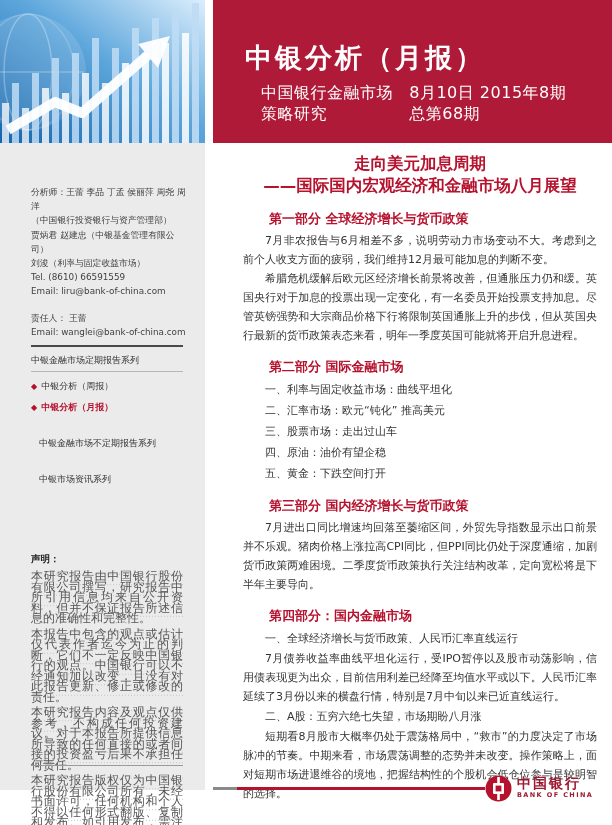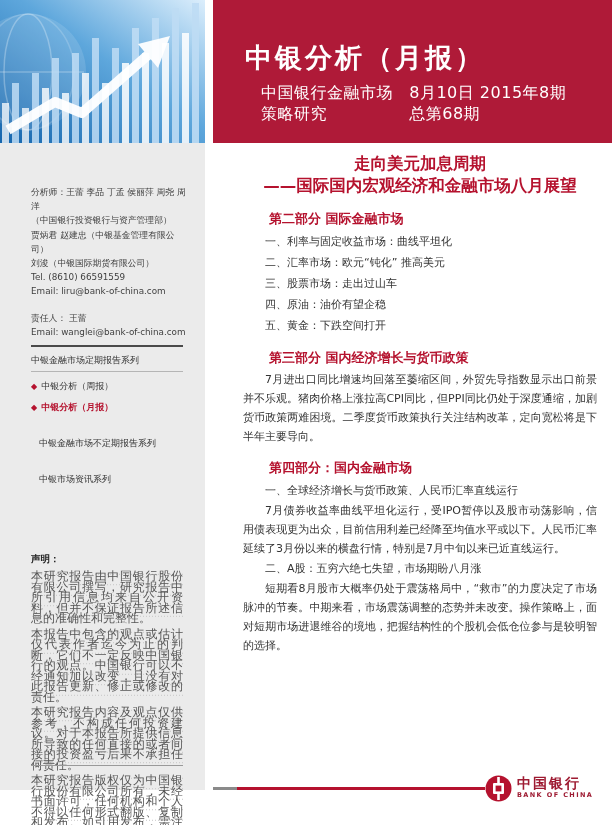--- a/index.html
+++ b/index.html
@@ -103,21 +103,21 @@
       <span>中国银行金融市场策略研究</span>
       <span>8月10日   2015年8期   总第68期</span>
     </div>
   </div>
 
   <div class="sidebar">
     <div class="side-info">
       <div>分析师：王蕾  李品  丁孟  侯丽萍  周尧  周洋</div>
       <div>（中国银行投资银行与资产管理部）</div>
       <div>贾炳君  赵建忠（中银基金管理有限公司）</div>
-      <div>刘浚（中银国际期货有限公司）</div>
+      <div>刘浚（利率与固定收益市场）</div>
       <div>Tel. (8610) 66591559</div>
       <div>Email: liru@bank-of-china.com</div>
       <div class="gap"></div>
       <div>责任人： 王蕾</div>
       <div>Email:  wanglei@bank-of-china.com</div>
     </div>
 
     <div class="side-series">
       <div class="rule-thick"></div>
       <div class="series-title">中银金融市场定期报告系列</div>
@@ -140,20 +140,25 @@
     </div>
     <div class="side-bottomline"></div>
   </div>
 
   <div class="main">
     <div class="doc-title">
       <div>走向美元加息周期</div>
       <div>——国际国内宏观经济和金融市场八月展望</div>
     </div>
 
+    <div class="section">
+      <p class="sec-h">第一部分  全球经济增长与货币政策</p>
+      <p class="para">7月非农报告与6月相差不多，说明劳动力市场变动不大。考虑到之前个人收支方面的疲弱，我们维持12月最可能加息的判断不变。</p>
+      <p class="para">希腊危机缓解后欧元区经济增长前景将改善，但通胀压力仍和缓。英国央行对于加息的投票出现一定变化，有一名委员开始投票支持加息。尽管英镑强势和大宗商品价格下行将限制英国通胀上升的步伐，但从英国央行最新的货币政策表态来看，明年一季度英国可能就将开启升息进程。</p>
+    </div>
 
     <div class="section">
       <p class="sec-h">第二部分  国际金融市场</p>
       <p class="item">一、利率与固定收益市场：曲线平坦化</p>
       <p class="item">二、汇率市场：欧元“钝化” 推高美元</p>
       <p class="item">三、股票市场：走出过山车</p>
       <p class="item">四、原油：油价有望企稳</p>
       <p class="item">五、黄金：下跌空间打开</p>
     </div>
 

